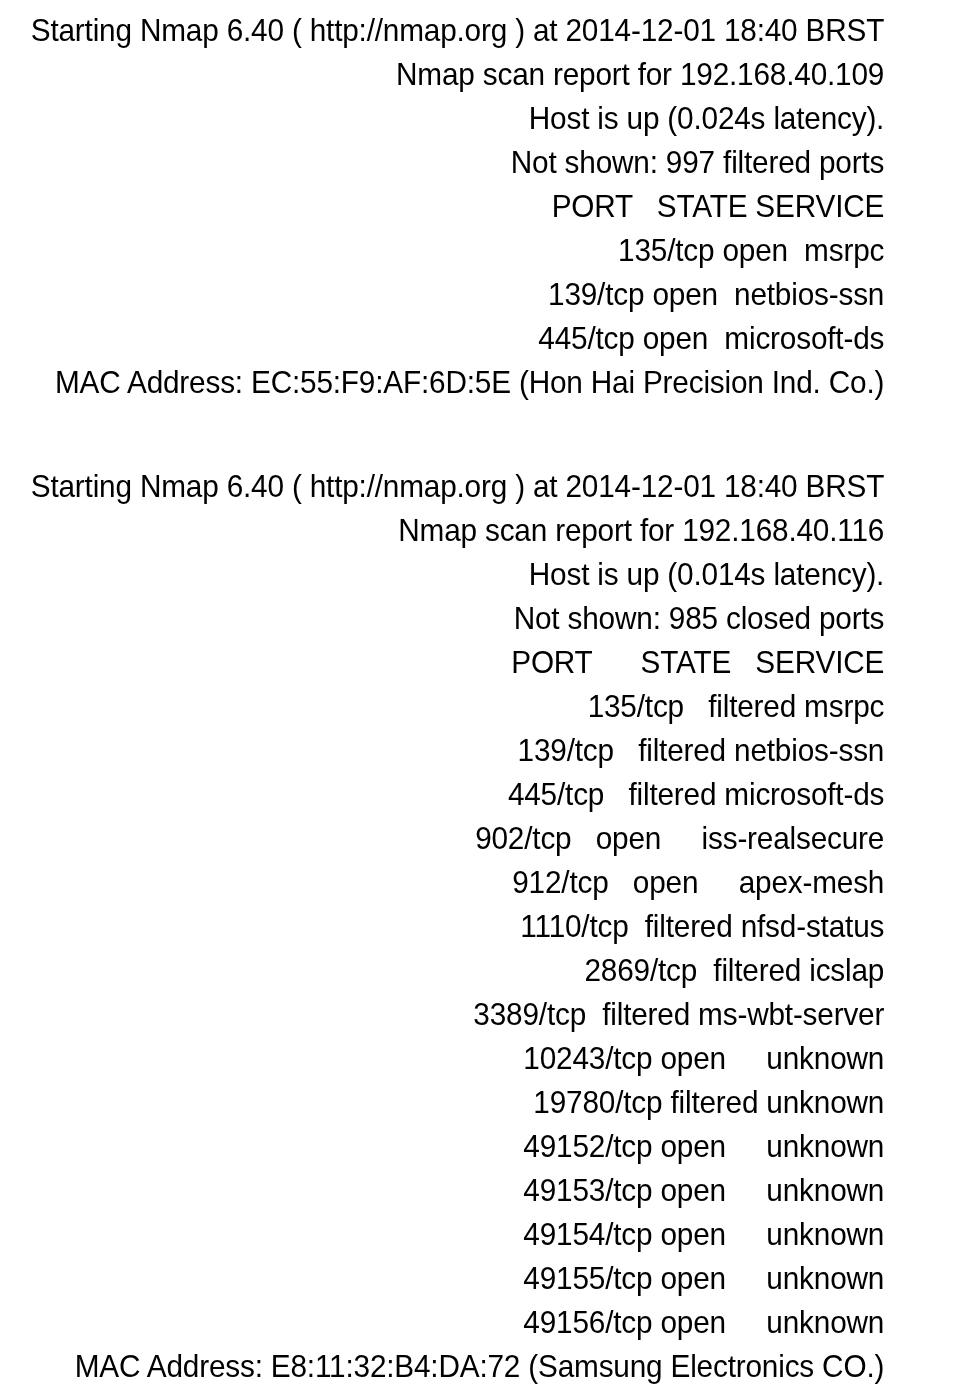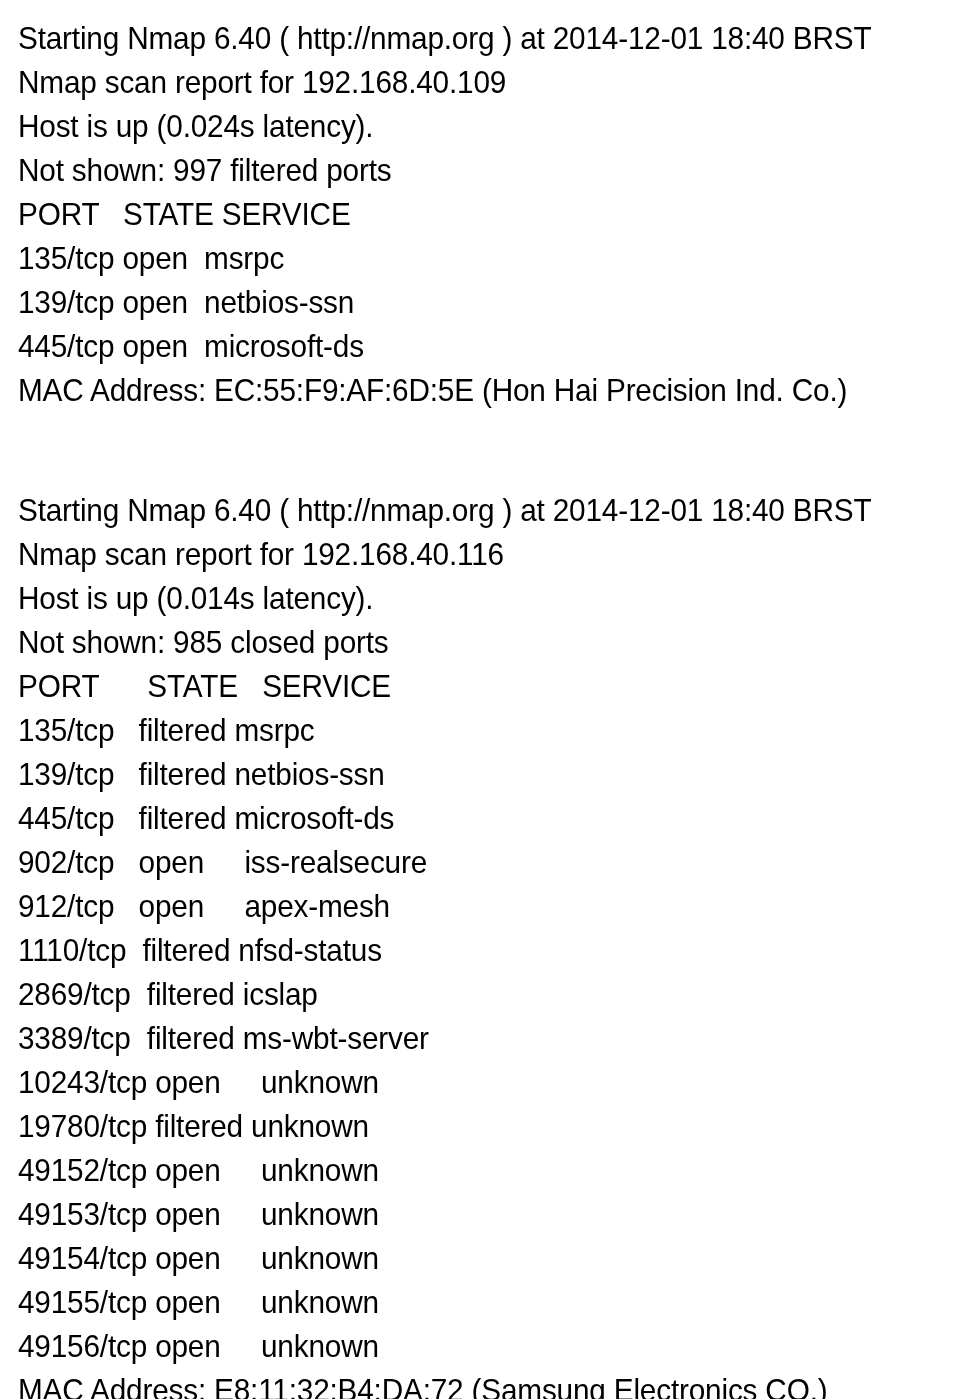--- a/index.html
+++ b/index.html
@@ -24,22 +24,23 @@
     padding: 0;
     box-sizing: border-box;
   }
   .scan-output {
     position: absolute;
     left: 2px;
     top: 0px;
     width: 956px;
   }
   .scan-block {
-    margin: 16px;
+    margin: 8px;
     padding: 0;
+    text-align: right;
   }
   .scan-line {
     display: block;
     height: 44px;
     line-height: 44px;
     font-size: 32px;
     font-weight: 400;
     letter-spacing: -0.2px;
     white-space: pre;
     color: #000000;

